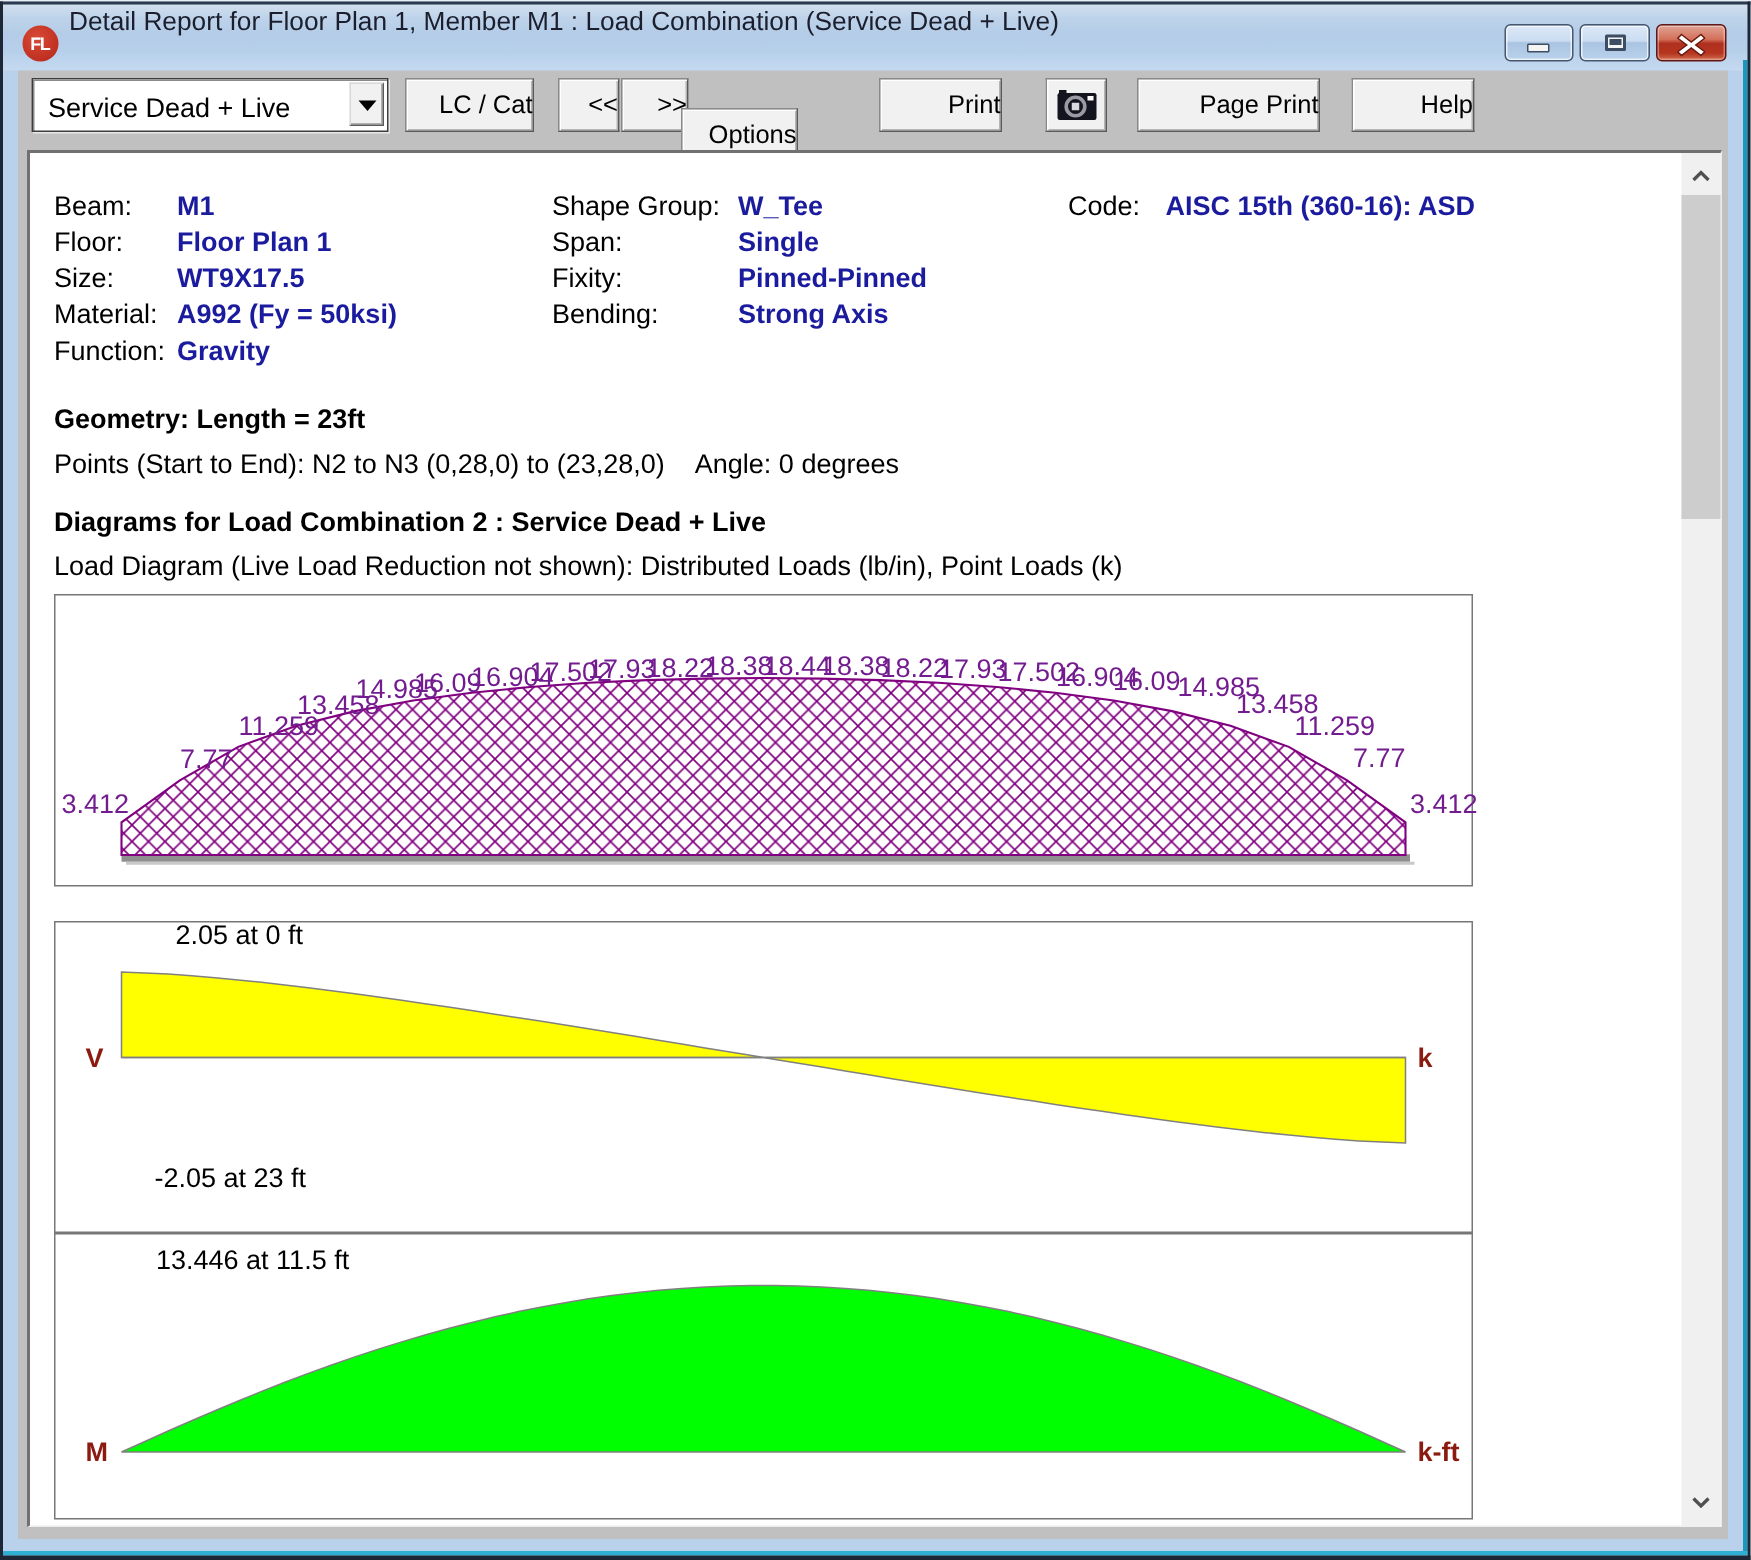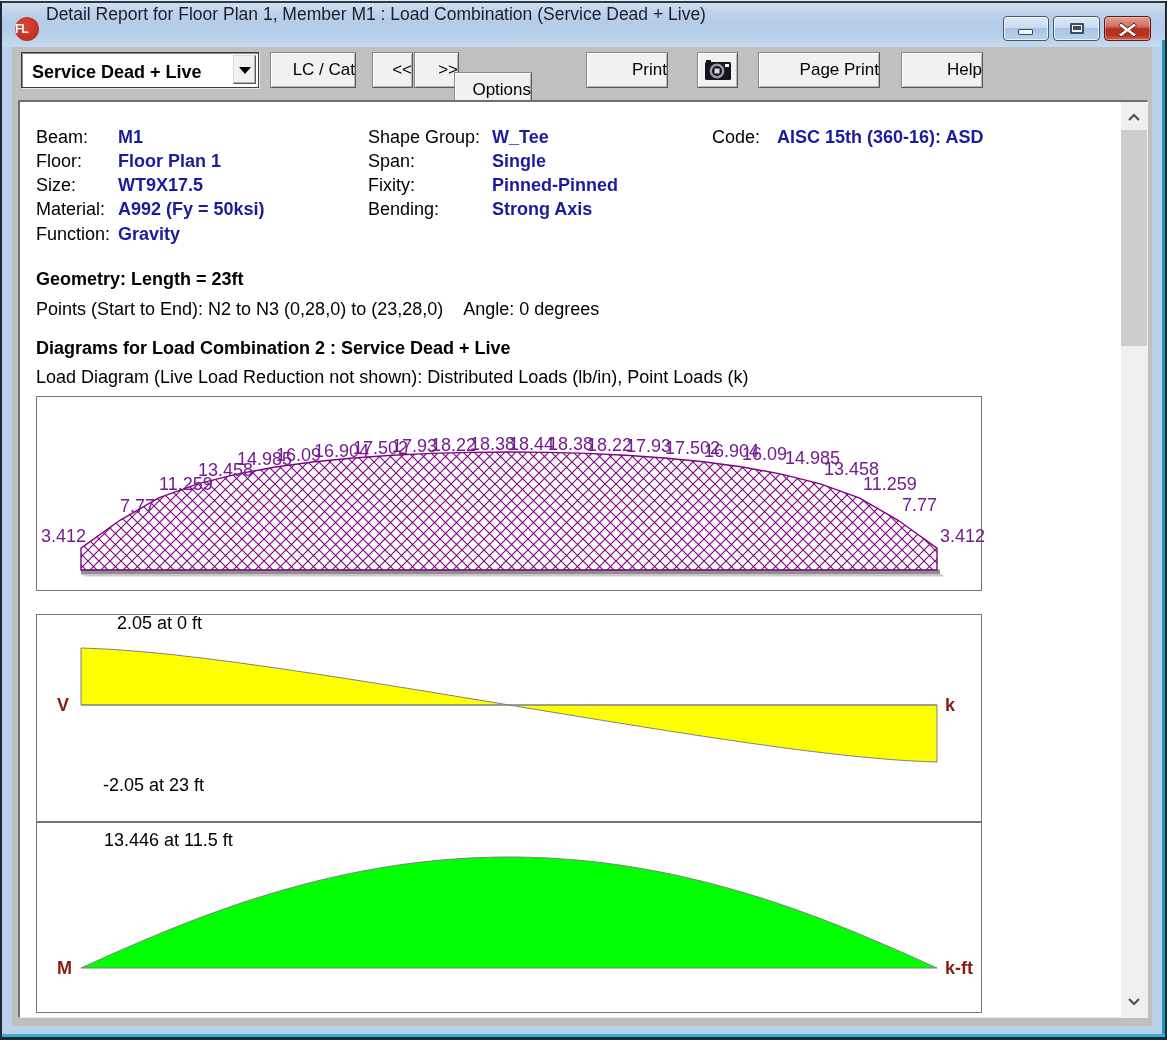--- a/index.html
+++ b/index.html
@@ -12,21 +12,21 @@
 #edge-right { left:1165px; top:1px; width:2px; height:1039px; background:#1d2736; }
 #edge-rightcyan { left:1162px; top:40px; width:3px; height:996px; background:#1a97ba; }
 #edge-botcyan { left:2px; top:1034px; width:1163px; height:3px; background:#2eb0d2; }
 #edge-bot { left:0; top:1037px; width:1167px; height:3px; background:#1d2736; }
 
 
 #titlebar { left:2px; top:3px; width:1163px; height:44px;
   background:linear-gradient(180deg,#d2dfee 0%,#bed3ea 20%,#b4cce8 45%,#b6cfea 70%,#c5daf0 100%); }
 #fl-icon { left:15px; top:17px; width:24px; height:24px; border-radius:50%;
   background:radial-gradient(circle at 40% 35%, #d84a36 , #c03022 70%, #a82417); }
-#fl-icon span { position:absolute; left:0; top:5px; width:23px; 
+#fl-icon span { position:absolute; left:0; top:5px; width:23px; text-align:center;
   color:#fff; font-weight:bold; font-size:12px; letter-spacing:-1px; }
 #title-text { left:46px; top:4px; font-size:17.5px; color:#1b1e2c; }
 
 
 .capbtn { top:16px; height:25px; border-radius:4px; }
 #btn-min { left:1003px; width:46px; border:1px solid #46576e;
   background:linear-gradient(180deg,#dce9f8 0%,#cbdcf1 45%,#a9c4e2 50%,#b9d2ec 100%);
   box-shadow:inset 0 0 0 1px rgba(255,255,255,.7); }
 #btn-max { left:1053px; width:47px; border:1px solid #46576e;
   background:linear-gradient(180deg,#dce9f8 0%,#cbdcf1 45%,#a9c4e2 50%,#b9d2ec 100%);
@@ -41,21 +41,21 @@
 
 #body-bg { left:12px; top:47px; width:1140px; height:979px; background:#c0c0c0; }
 
 
 .btn { position:absolute; top:52px; height:36px; background:#f1f1f1;
   border:1px solid #898989; border-right-color:#5a5a5a; border-bottom-color:#5a5a5a;
   box-shadow:inset 1px 1px 0 #ffffff, inset -1px -1px 0 #b4b4b4;
   font-size:17px; color:#000; text-align:right; line-height:33px; }
 #combo { left:21px; top:52px; width:238px; height:36px; background:#fff;
   border:1px solid #3c3c3c; box-shadow:inset 1px 1px 0 #8a8a8a, 1px 1px 0 #e8e8e8; }
-#combo-text { left:32px; top:62px; font-size:18px; font-weight:bold; color:#000; }
+#combo-text { left:32px; top:62px; font-size:18px; font-weight:normal; color:#000; }
 #combo-arrow { left:233px; top:55px; width:23px; height:29px; background:#f1f1f1;
   border:1px solid #d8d8d8; border-right-color:#5a5a5a; border-bottom-color:#5a5a5a;
   box-shadow:inset -1px -1px 0 #b0b0b0; }
 #combo-arrow div { position:absolute; left:5px; top:11px; width:0; height:0;
   border-left:6px solid transparent; border-right:6px solid transparent; border-top:7px solid #000; }
 
 
 #content { left:18px; top:100px; width:1130px; height:918px; background:#fff;
   border-top:2px solid #707070; border-left:2px solid #707070;
   border-right:1px solid #ececec; border-bottom:1px solid #ececec; }

